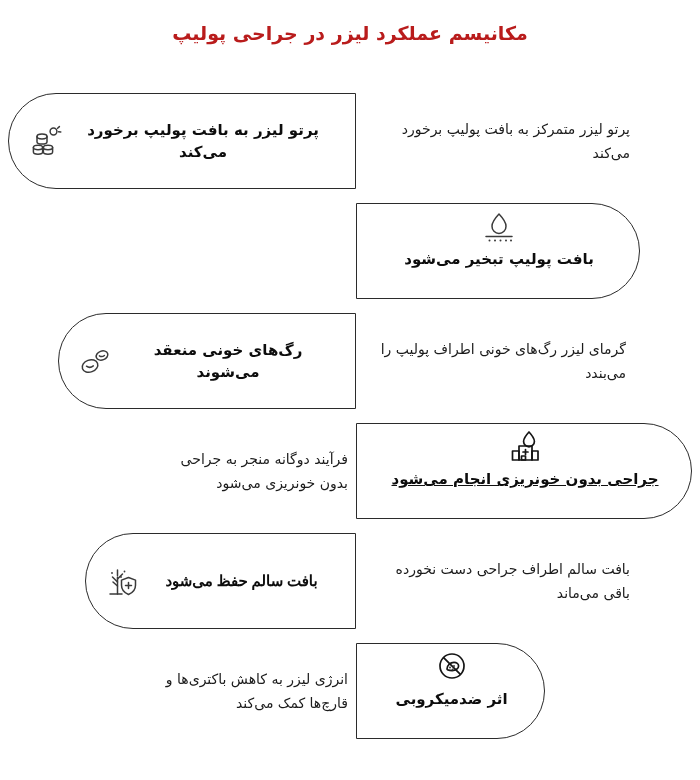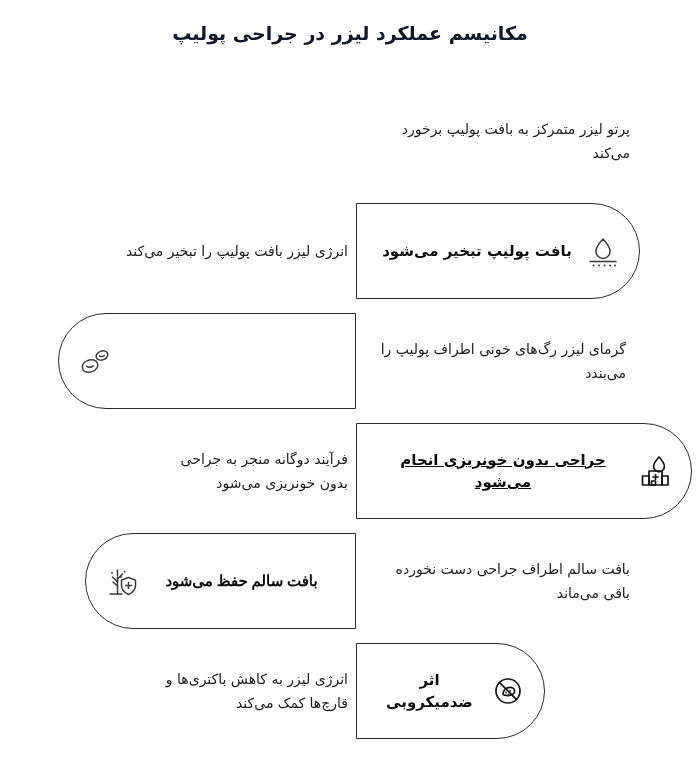--- a/index.html
+++ b/index.html
@@ -24,41 +24,41 @@
 
   .page-title {
     position: absolute;
     top: 22px;
     left: 0;
     width: 700px;
     text-align: center;
     font-size: 19px;
     font-weight: bold;
     letter-spacing: 0;
-    color: #0f172a;
+    color: #b91c1c;
     direction: rtl;
   }
 
   
   .row {
     position: absolute;
     left: 0;
     width: 700px;
     height: 96px;
   }
 
   .pill {
     position: absolute;
     top: 0;
     height: 96px;
     box-sizing: border-box;
     border: 1.4px solid #2b2b2b;
     background: #ffffff;
     display: flex;
-    flex-direction: row;
+    flex-direction: column;
     align-items: center;
     direction: rtl;
   }
 
   
   .pill.left {
     border-radius: 0 0 0 0;
     border-top-left-radius: 48px;
     border-bottom-left-radius: 48px;
     justify-content: flex-start;
@@ -136,55 +136,68 @@
   .icon-dot { fill: #3a3a3a; stroke: none; }
 </style>
 </head>
 <body>
 
 <div class="infographic">
 
   <div class="page-title">مکانیسم عملکرد لیزر در جراحی پولیپ</div>
 
   <div class="row" style="top:93px;">
+    <div class="pill left" style="left:8px; width:348px;">
+      <div class="pill-icon">
+        <svg viewBox="0 0 36 36" aria-hidden="true">
+          <ellipse class="icon-stroke" cx="15" cy="13.5" rx="5" ry="2.4"></ellipse>
+          <path class="icon-stroke" d="M10 13.5v5.2c0 1.3 2.2 2.4 5 2.4s5-1.1 5-2.4v-5.2"></path>
+          <ellipse class="icon-stroke" cx="11" cy="24.5" rx="4.6" ry="2.2"></ellipse>
+          <path class="icon-stroke" d="M6.4 24.5v4.6c0 1.2 2 2.2 4.6 2.2s4.6-1 4.6-2.2v-4.6"></path>
+          <ellipse class="icon-stroke" cx="21" cy="24.5" rx="4.6" ry="2.2"></ellipse>
+          <path class="icon-stroke" d="M16.4 24.5v4.6c0 1.2 2 2.2 4.6 2.2s4.6-1 4.6-2.2v-4.6"></path>
+          <circle class="icon-stroke" cx="26.5" cy="8.5" r="3.4"></circle>
+          <path class="icon-stroke" d="M30.6 5.2l1.8-1.6M31.6 8.8l2.2.2"></path>
+        </svg>
+      </div>
+      <div class="pill-label">پرتو لیزر به بافت پولیپ برخورد می‌کند</div>
+    </div>
     <div class="desc on-right" style="left:370px; width:260px;">
       <span>پرتو لیزر متمرکز به بافت پولیپ برخورد می‌کند</span>
     </div>
   </div>
 
   <div class="row" style="top:203px;">
     <div class="pill right" style="left:356px; width:284px;">
       <div class="pill-icon">
         <svg viewBox="0 0 36 36" aria-hidden="true">
           <path class="icon-stroke" d="M18 6c0 0 7 7.4 7 12.2A7 7 0 0 1 18 25.4a7 7 0 0 1-7-7.2C11 13.4 18 6 18 6z"></path>
           <path class="icon-stroke" d="M5 28.5h26"></path>
           <circle class="icon-dot" cx="8.5" cy="32.4" r="1"></circle>
           <circle class="icon-dot" cx="14" cy="32.4" r="1"></circle>
           <circle class="icon-dot" cx="19.5" cy="32.4" r="1"></circle>
           <circle class="icon-dot" cx="25" cy="32.4" r="1"></circle>
           <circle class="icon-dot" cx="30" cy="32.4" r="1"></circle>
         </svg>
       </div>
       <div class="pill-label">بافت پولیپ تبخیر می‌شود</div>
     </div>
-    <div class="desc on-left" style="left:90px; width:258px;">
-      <span>انرژی لیزر بافت پولیپ را تبخیر می‌کند</span>
-    </div>
   </div>
 
   <div class="row" style="top:313px;">
     <div class="pill left" style="left:58px; width:298px;">
       <div class="pill-icon">
         <svg viewBox="0 0 36 36" aria-hidden="true">
           <ellipse class="icon-stroke" cx="13" cy="23" rx="8" ry="6" transform="rotate(-20 13 23)"></ellipse>
           <path class="icon-stroke" d="M9.5 23.2c2.2 1.6 4.6 1.5 6.8-.3"></path>
           <ellipse class="icon-stroke" cx="25" cy="12.5" rx="6" ry="4.4" transform="rotate(-20 25 12.5)"></ellipse>
           <path class="icon-stroke" d="M22.4 12.8c1.7 1.1 3.4 1 5-.3"></path>
         </svg>
       </div>
+      <div class="pill-label">رگ‌های خونی منعقد می‌شوند</div>
     </div>
     <div class="desc on-right" style="left:366px; width:260px;">
       <span>گرمای لیزر رگ‌های خونی اطراف پولیپ را می‌بندد</span>
     </div>
   </div>
 
   <div class="row" style="top:423px;">
     <div class="pill right" style="left:356px; width:336px;text-decoration:underline;">
       <div class="pill-icon">
         <svg viewBox="0 0 36 36" aria-hidden="true">

